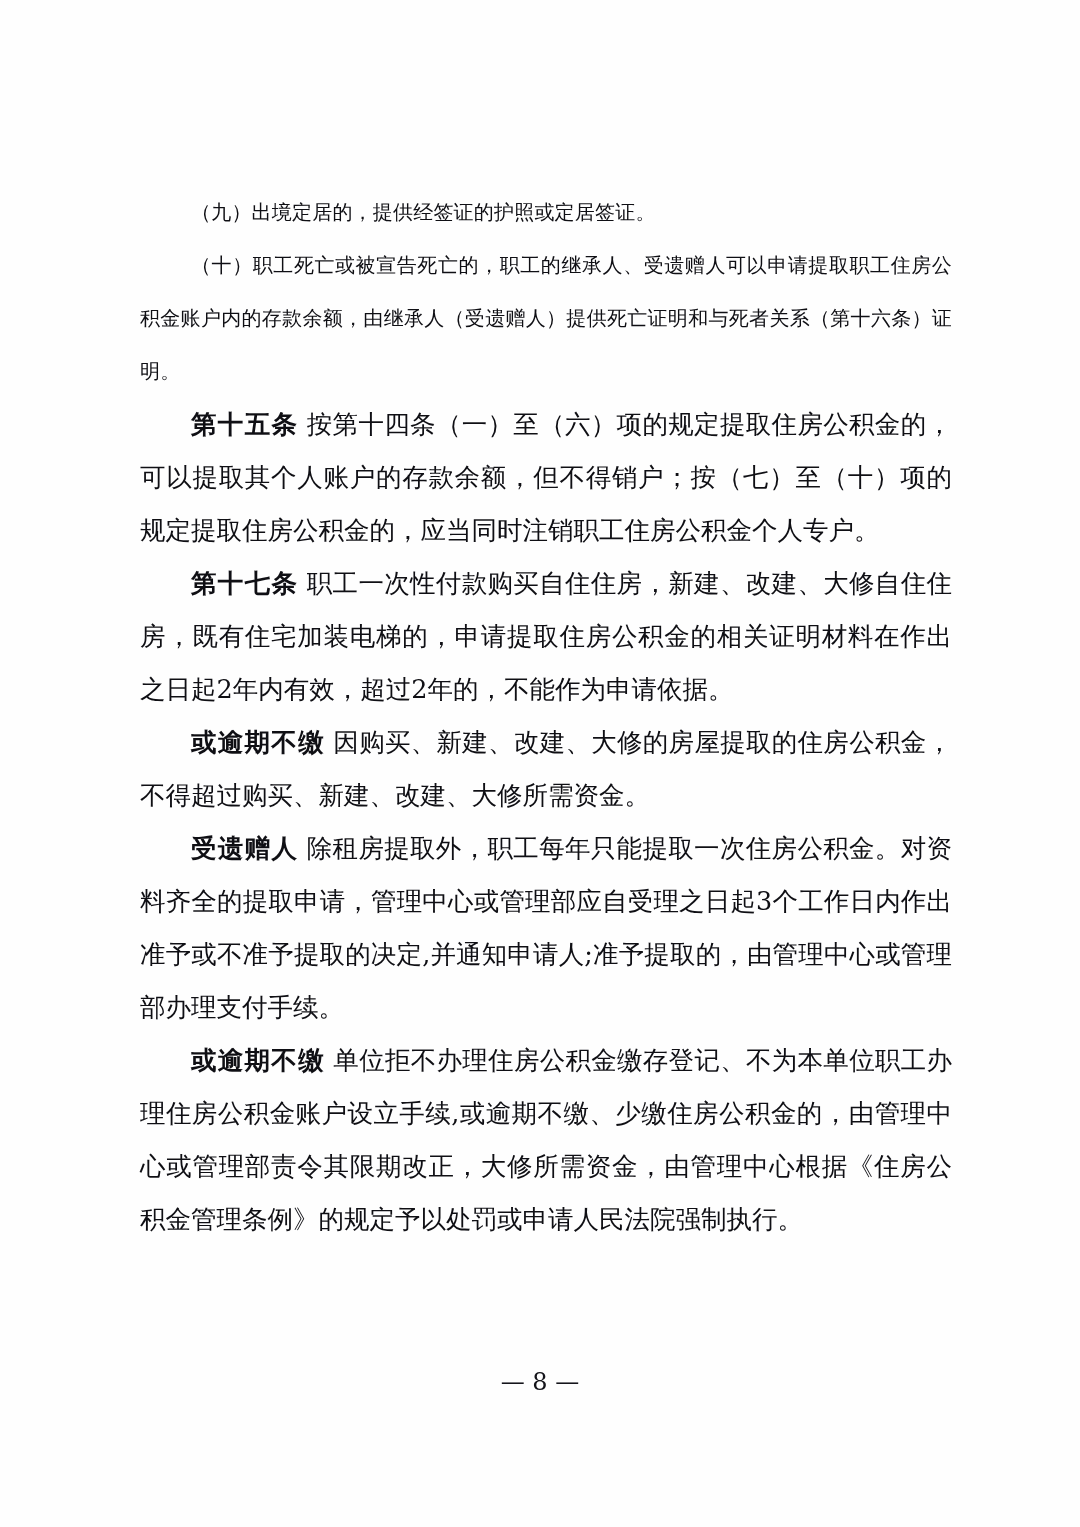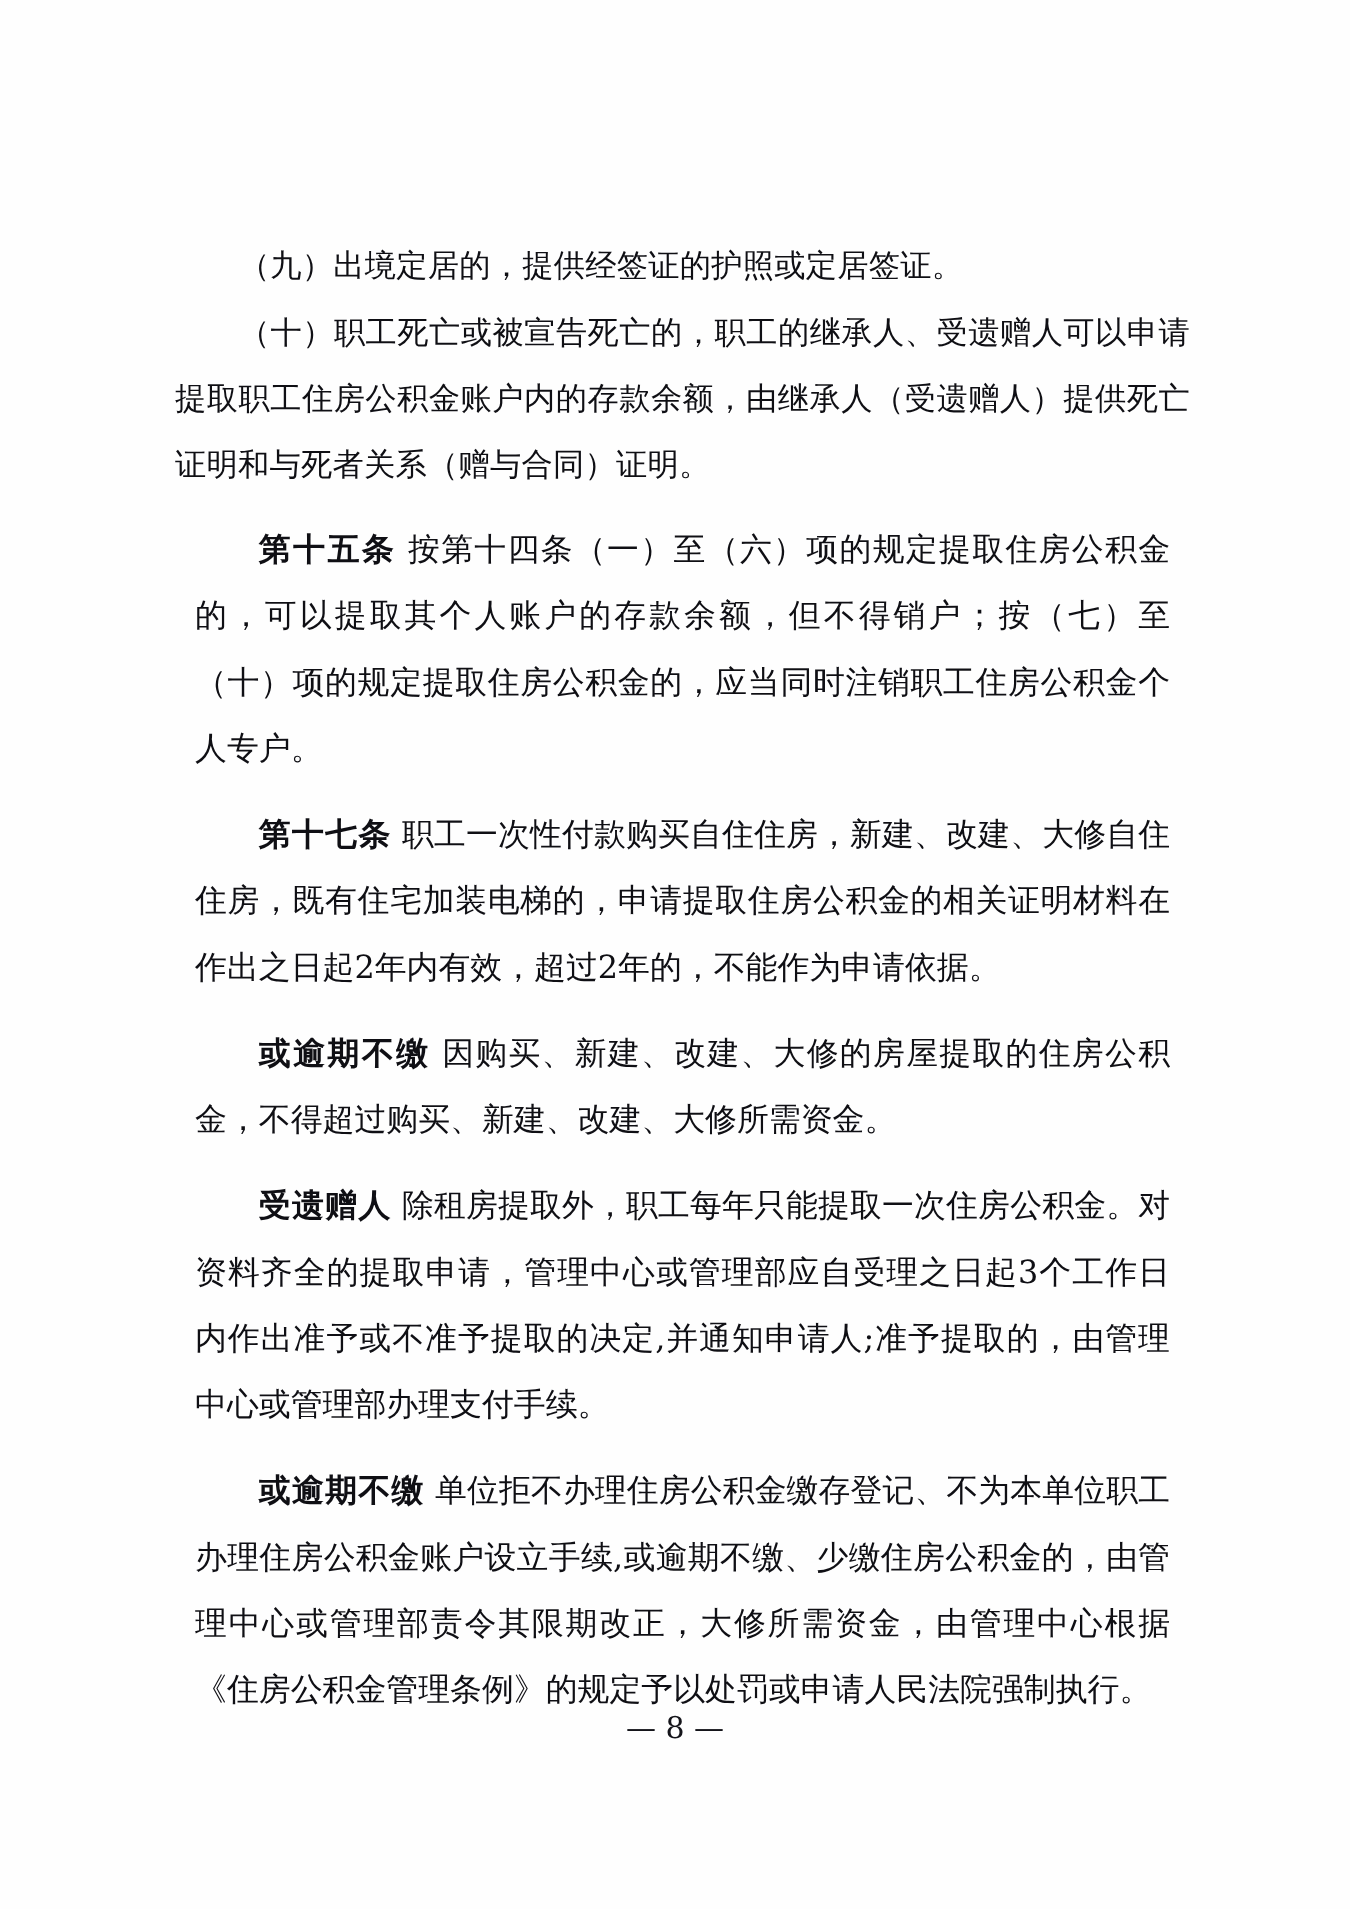--- a/index.html
+++ b/index.html
@@ -23,38 +23,38 @@
     height: 1527px;
     background: #fefefe;
   }
   .content {
     position: absolute;
     left: 140px;
     top: 186px;
     width: 812px;
   }
   .para {
-    font-size: 25px;
+    font-size: 20px;
     line-height: 53px;
     text-align: justify;
     text-justify: inter-ideograph;
     margin: 0 0 0 0;
     letter-spacing: 0.2px;
     white-space: pre-wrap;
   }
   .para.indent {
     text-indent: 51px;
   }
   .article {
     font-size: 25.5px;
     line-height: 53px;
     text-align: justify;
     text-justify: inter-ideograph;
     text-indent: 51px;
-    margin: 16px;
+    margin: 0;
     white-space: pre-wrap;
   }
   .article .label {
     font-weight: bold;
     font-family: "DejaVu Serif", "Liberation Serif", serif;
     letter-spacing: 1px;
   }
   .footer {
     position: absolute;
     left: 0;
@@ -67,21 +67,21 @@
   }
 </style>
 </head>
 <body>
 
 <div class="page">
   <div class="content">
 
     <p class="para indent">（九）出境定居的，提供经签证的护照或定居签证。</p>
 
-    <p class="para indent">（十）职工死亡或被宣告死亡的，职工的继承人、受遗赠人可以申请提取职工住房公积金账户内的存款余额，由继承人（受遗赠人）提供死亡证明和与死者关系（赠与合同）证明。</p>
+    <p class="para indent">（十）职工死亡或被宣告死亡的，职工的继承人、受遗赠人可以申请提取职工住房公积金账户内的存款余额，由继承人（受遗赠人）提供死亡证明和与死者关系（第十六条）证明。</p>
 
     <p class="article"><span class="label">第十五条</span>&nbsp;<span>按第十四条（一）至（六）项的规定提取住房公积金的，可以提取其个人账户的存款余额，但不得销户；按（七）至（十）项的规定提取住房公积金的，应当同时注销职工住房公积金个人专户。</span></p>
 
     <p class="article"><span class="label">第十七条</span>&nbsp;<span>职工一次性付款购买自住住房，新建、改建、大修自住住房，既有住宅加装电梯的，申请提取住房公积金的相关证明材料在作出之日起2年内有效，超过2年的，不能作为申请依据。</span></p>
 
     <p class="article"><span class="label">或逾期不缴</span>&nbsp;<span>因购买、新建、改建、大修的房屋提取的住房公积金，不得超过购买、新建、改建、大修所需资金。</span></p>
 
     <p class="article"><span class="label">受遗赠人</span>&nbsp;<span>除租房提取外，职工每年只能提取一次住房公积金。对资料齐全的提取申请，管理中心或管理部应自受理之日起3个工作日内作出准予或不准予提取的决定,并通知申请人;准予提取的，由管理中心或管理部办理支付手续。</span></p>
 
     <p class="article"><span class="label">或逾期不缴</span>&nbsp;<span>单位拒不办理住房公积金缴存登记、不为本单位职工办理住房公积金账户设立手续,或逾期不缴、少缴住房公积金的，由管理中心或管理部责令其限期改正，大修所需资金，由管理中心根据《住房公积金管理条例》的规定予以处罚或申请人民法院强制执行。</span></p>

